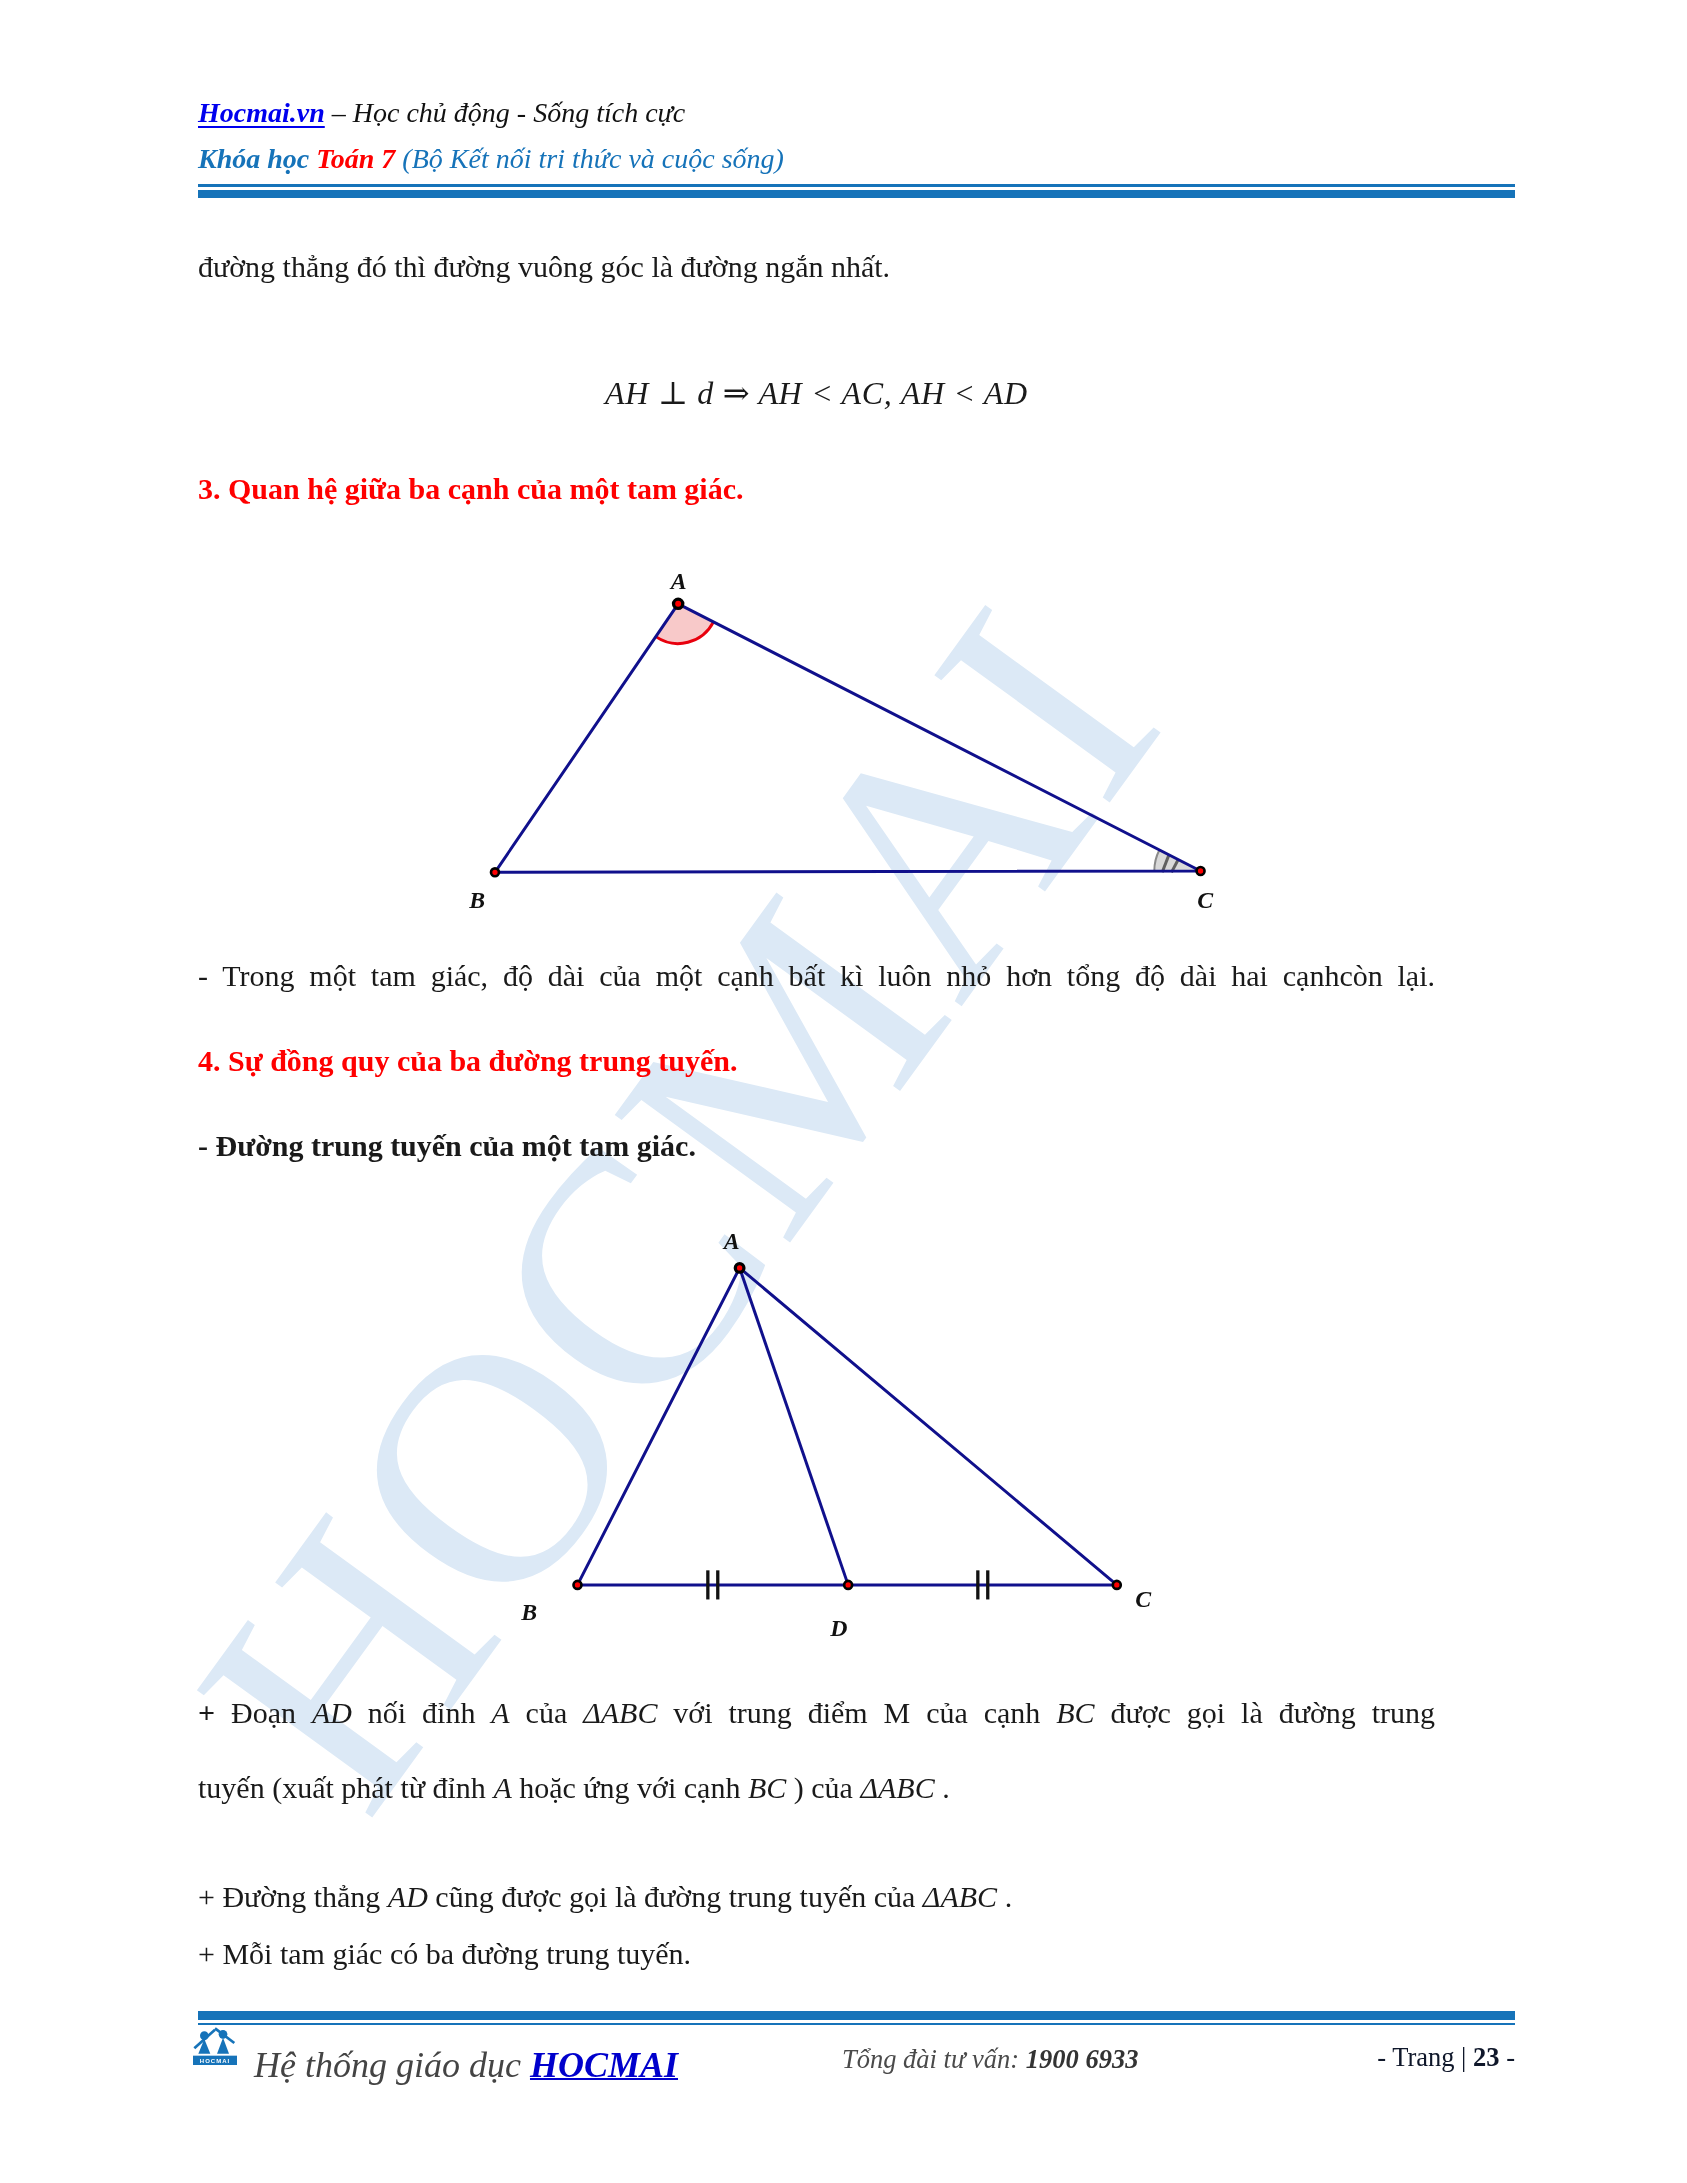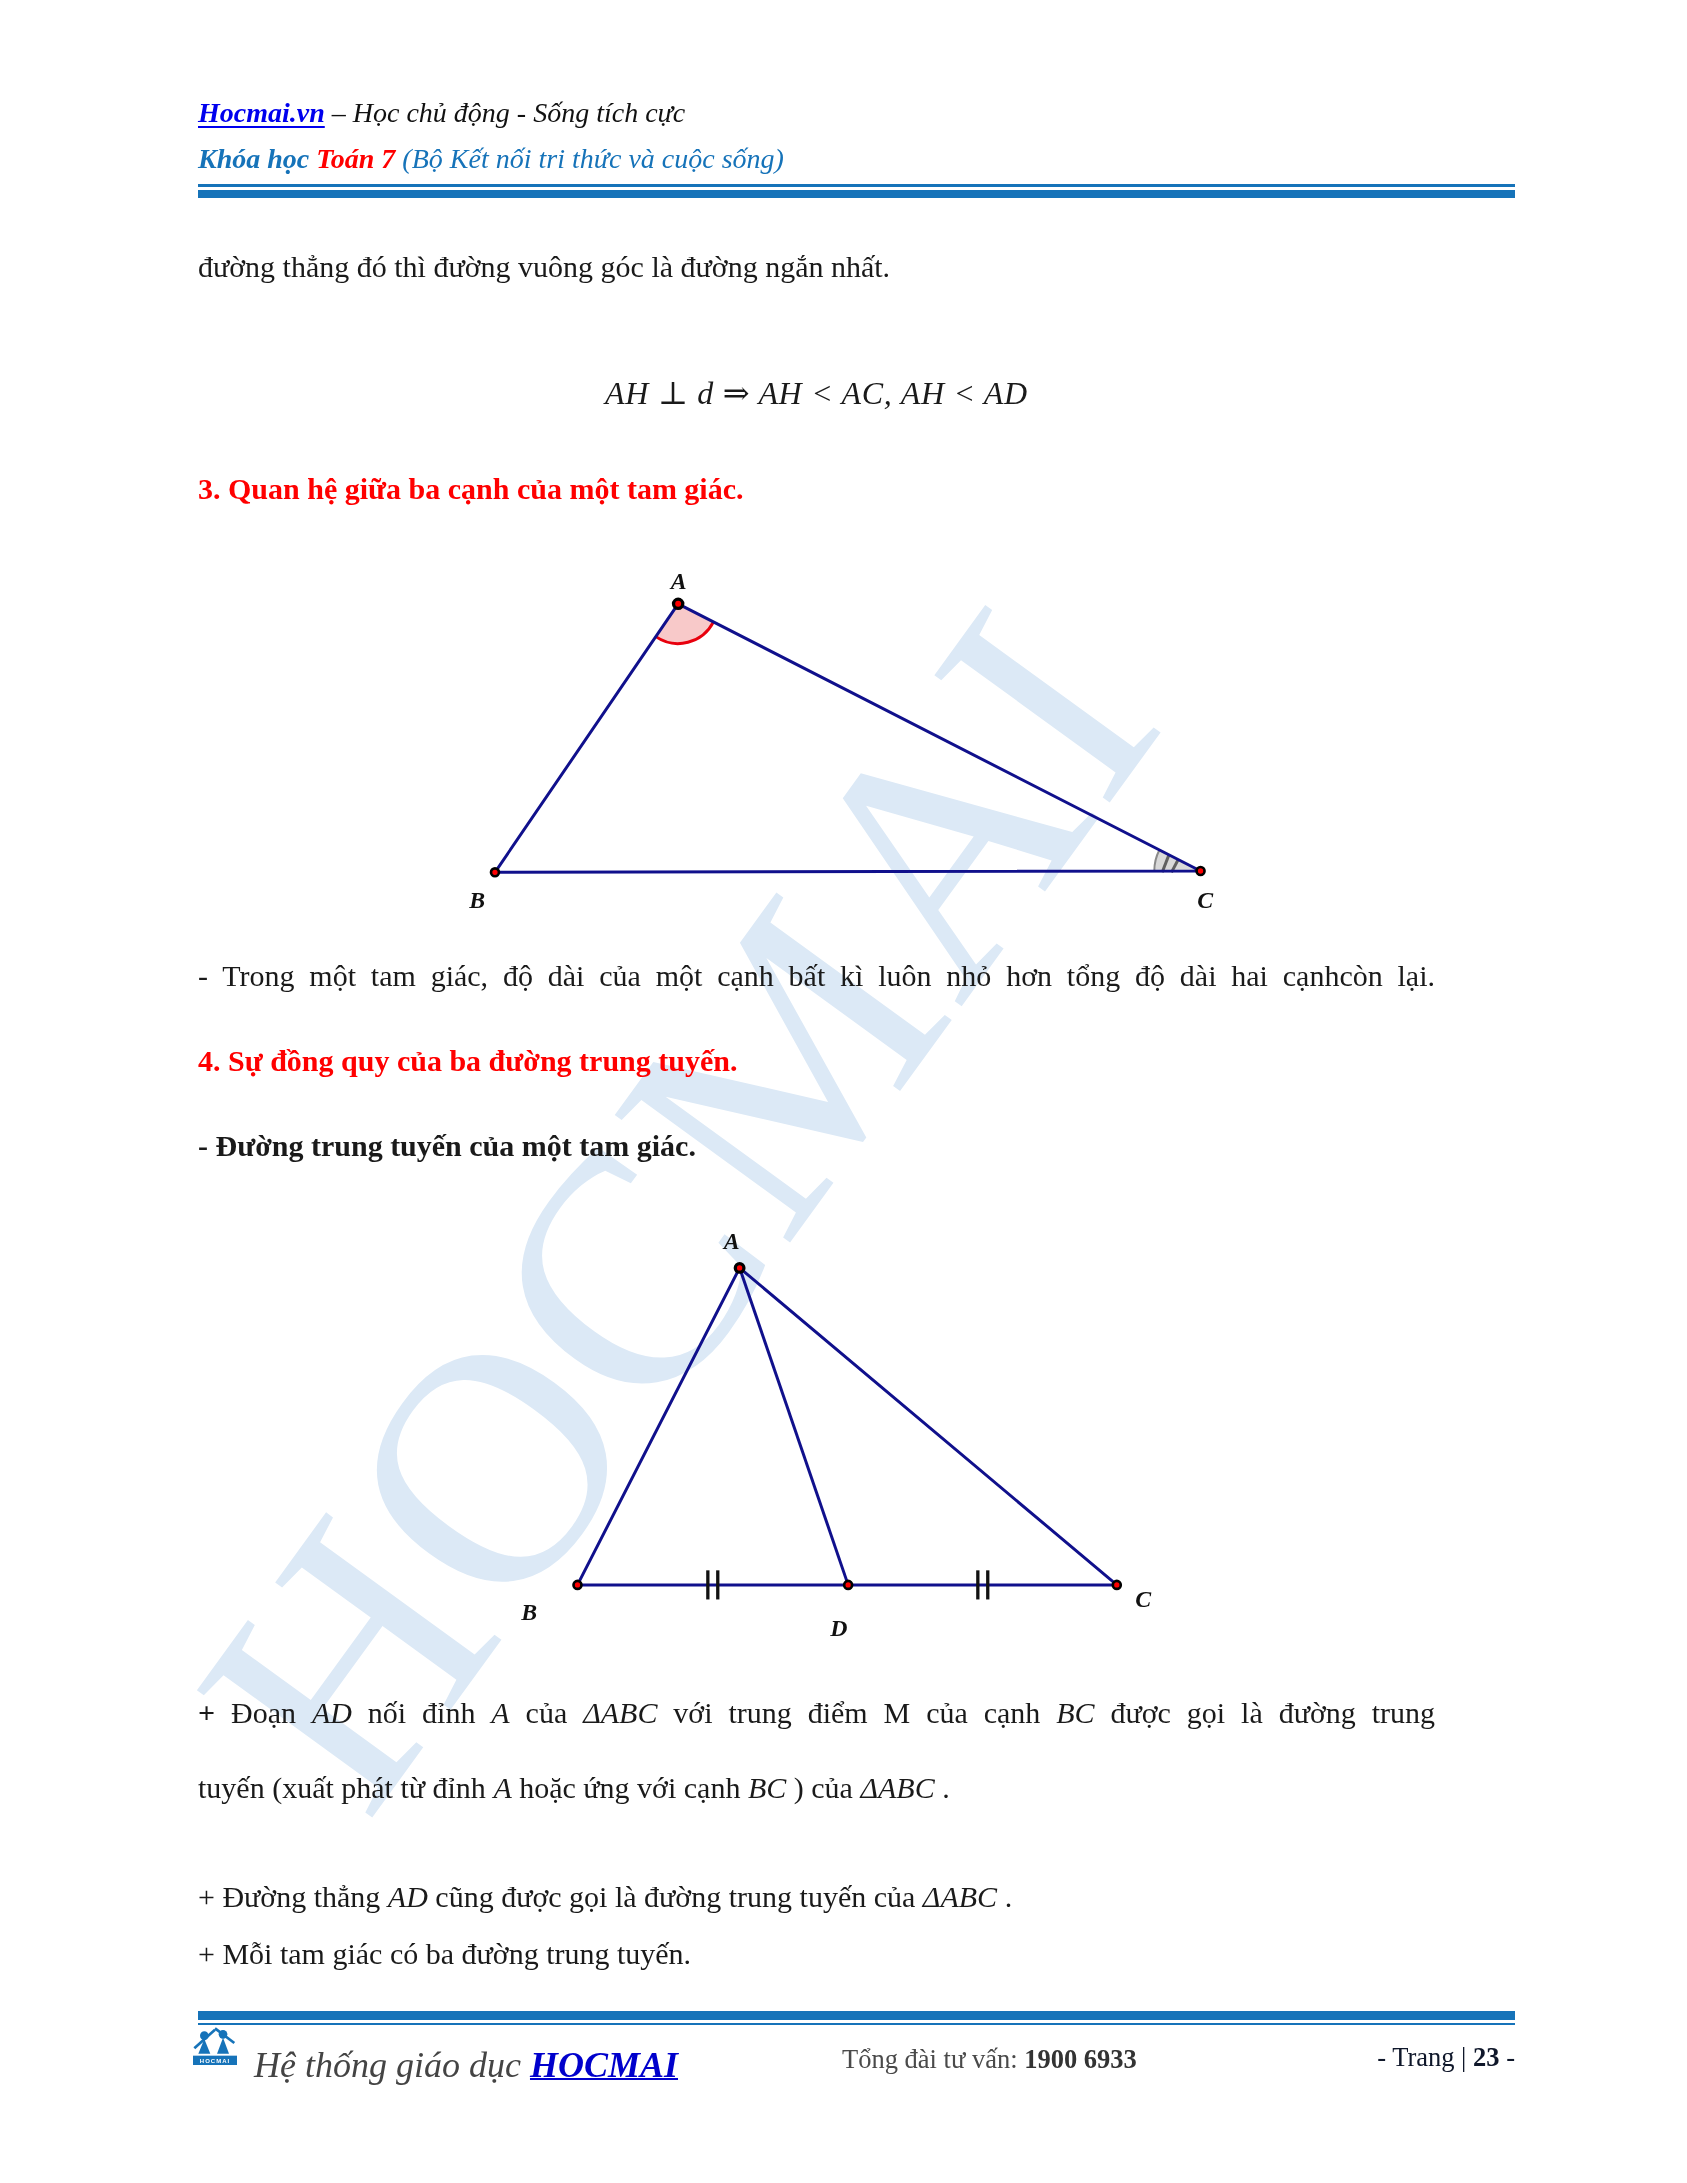--- a/index.html
+++ b/index.html
@@ -47,21 +47,21 @@
   .pmoi{top:1929px;}
   .math{font-style:italic;}
   .bplus{font-weight:bold;}
   
   .dsvg{position:absolute;z-index:1;}
   .dlabel{font-family:"Liberation Serif","DejaVu Serif",serif;font-style:italic;font-weight:bold;font-size:36px;fill:#111;}
   
   .ftr-logo{left:193px;top:2027px;width:44px;height:38px;}
   .ftr-org{left:254px;top:2044px;font-size:36px;font-style:italic;color:#444;white-space:nowrap;}
   .org-link{color:#0000CC;font-weight:bold;text-decoration:underline;text-decoration-thickness:2px;}
-  .ftr-hotline{left:842px;top:2044px;font-size:26.5px;color:#4a4a4a;white-space:nowrap;}
+  .ftr-hotline{left:842px;top:2044px;font-size:26.5px;font-style:italic;color:#4a4a4a;white-space:nowrap;}
   .hot-num{font-weight:bold;color:#333;}
   .ftr-page{left:198px;top:2042px;width:1317px;text-align:right;font-size:26.5px;color:#0f172a;white-space:nowrap;}
   .page-num{font-weight:bold;}
 </style>
 </head>
 <body>
 
 <div class="watermark">HOCMAI</div>
 
 <div class="layer hdr-line1">

